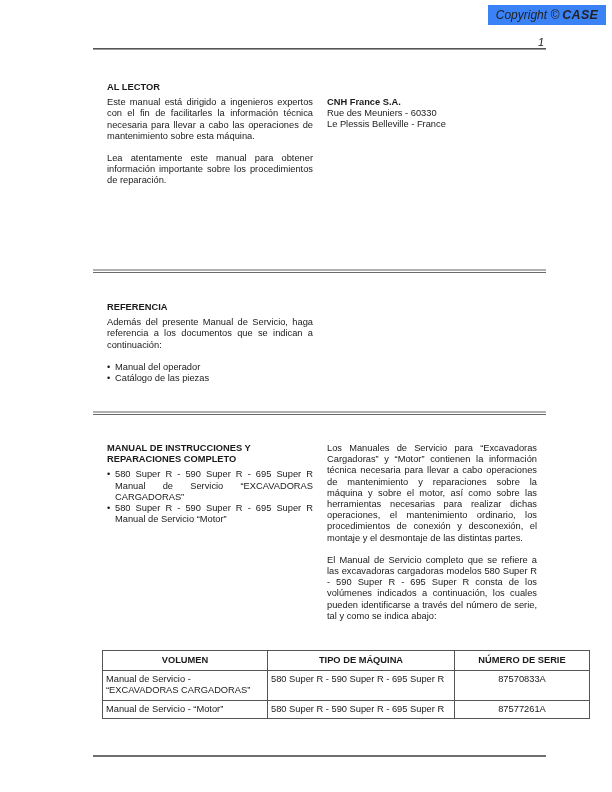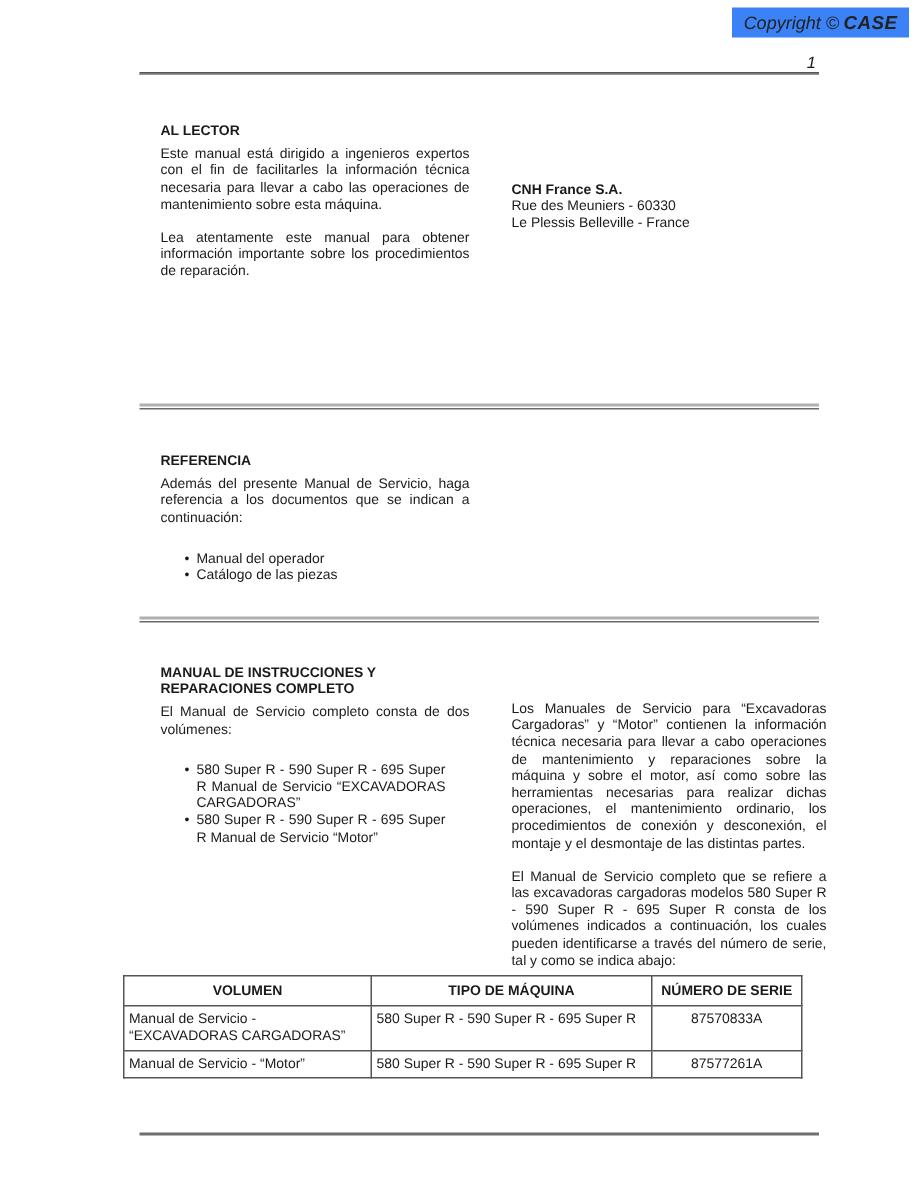--- a/index.html
+++ b/index.html
@@ -24,28 +24,28 @@
     .rule-double {
       position: absolute; left: 93px; width: 453px; height: 4px;
       border-top: 2px solid #b0b0b0; border-bottom: 1px solid #6a6a6a; box-sizing: border-box;
     }
     .rule-bottom {
       position: absolute; left: 93px; top: 755px; width: 453px; height: 2px;
       background: #6e6e6e;
     }
     .col { position: absolute; font-size: 9.3px; line-height: 11.2px; }
     .left { left: 107px; width: 206px; }
-    .right { left: 341px; width: 210px; margin-top: 24px; }
+    .right { left: 327px; width: 210px; }
     h3 { margin: 0 0 4px 0; font-size: 9.3px; font-weight: bold; line-height: 11.2px; }
     p { margin: 0 0 11px 0; text-align: justify; }
-    ul { margin: 16px; padding: 0; list-style: none; }
+    ul { margin: 0; padding: 0; list-style: none; }
     li { padding-left: 8px; text-indent: -8px; text-align: justify; }
     li::before { content: "\2022"; display: inline-block; width: 8px; text-indent: 0; }
     table.vol {
-      position: absolute; left: 82px; top: 650px; width: 453px;
+      position: absolute; left: 102px; top: 650px; width: 488px;
       border-collapse: collapse; font-size: 9.3px; line-height: 11.2px;
     }
     table.vol th, table.vol td {
       border: 1px solid #555; padding: 3px 3px; vertical-align: top;
     }
     table.vol th { font-weight: bold; text-align: center; padding: 4px 3px; }
     table.vol td.c { text-align: center; }
     .addr { font-size: 9.3px; line-height: 11.2px; }
     .addr b { font-weight: bold; }
   </style>
@@ -81,21 +81,20 @@
   </ul>
 </div>
 
 <div class="rule-double" style="top:411px;"></div>
 
 <div class="col left" style="top:443px;">
   <h3>
     <span>MANUAL DE INSTRUCCIONES Y</span><br>
     <span>REPARACIONES COMPLETO</span>
   </h3>
-  <p>El Manual de Servicio completo consta de dos volúmenes:</p>
   <ul>
     <li>580 Super R - 590 Super R - 695 Super R Manual de Servicio “EXCAVADORAS CARGADORAS”</li>
     <li>580 Super R - 590 Super R - 695 Super R Manual de Servicio “Motor”</li>
   </ul>
 </div>
 <div class="col right" style="top:443px;">
   <p>Los Manuales de Servicio para “Excavadoras Cargadoras” y “Motor” contienen la información técnica necesaria para llevar a cabo operaciones de mantenimiento y reparaciones sobre la máquina y sobre el motor, así como sobre las herramientas necesarias para realizar dichas operaciones, el mantenimiento ordinario, los procedimientos de conexión y desconexión, el montaje y el desmontaje de las distintas partes.</p>
   <p>El Manual de Servicio completo que se refiere a las excavadoras cargadoras modelos 580 Super R - 590 Super R - 695 Super R consta de los volúmenes indicados a continuación, los cuales pueden identificarse a través del número de serie, tal y como se indica abajo:</p>
 </div>
 

